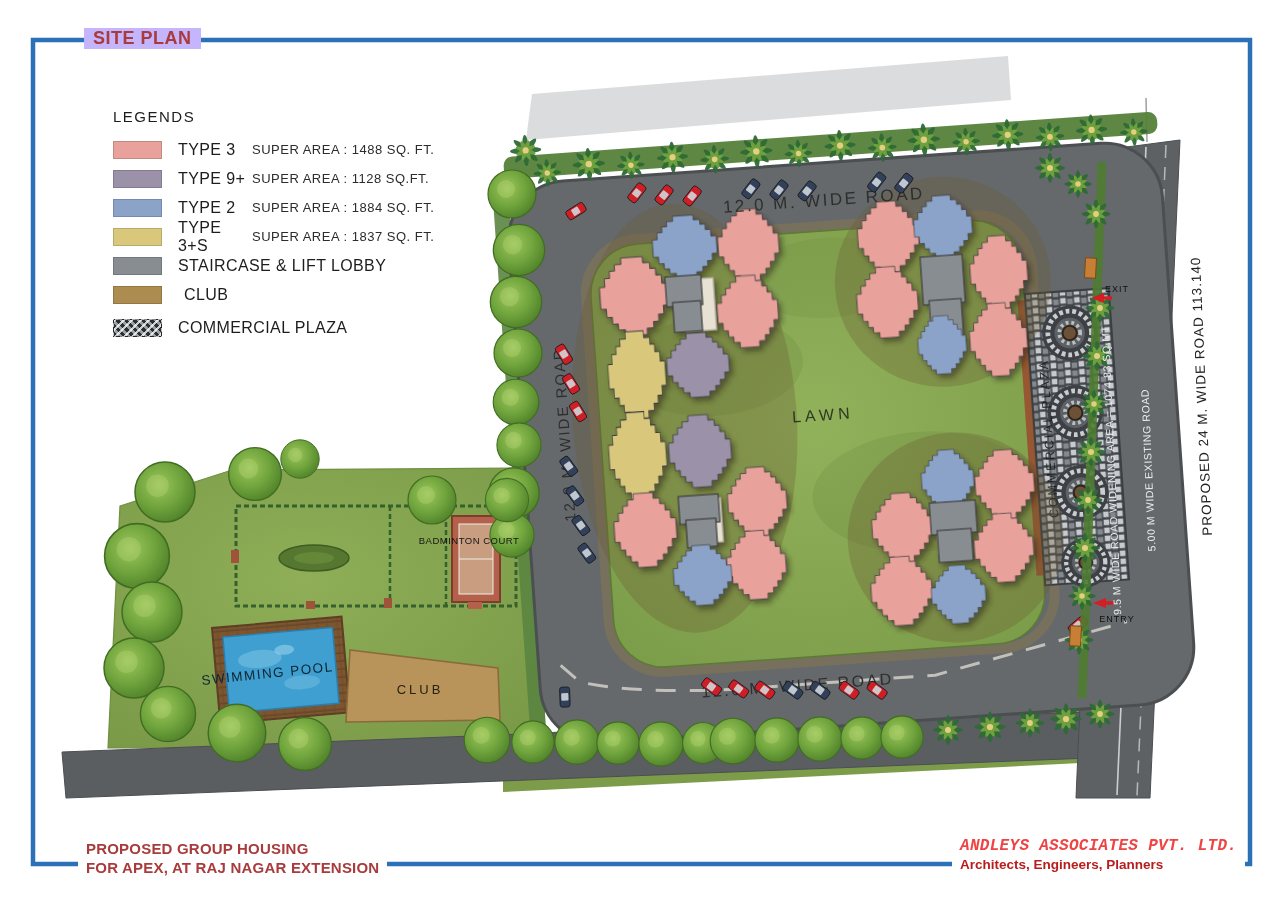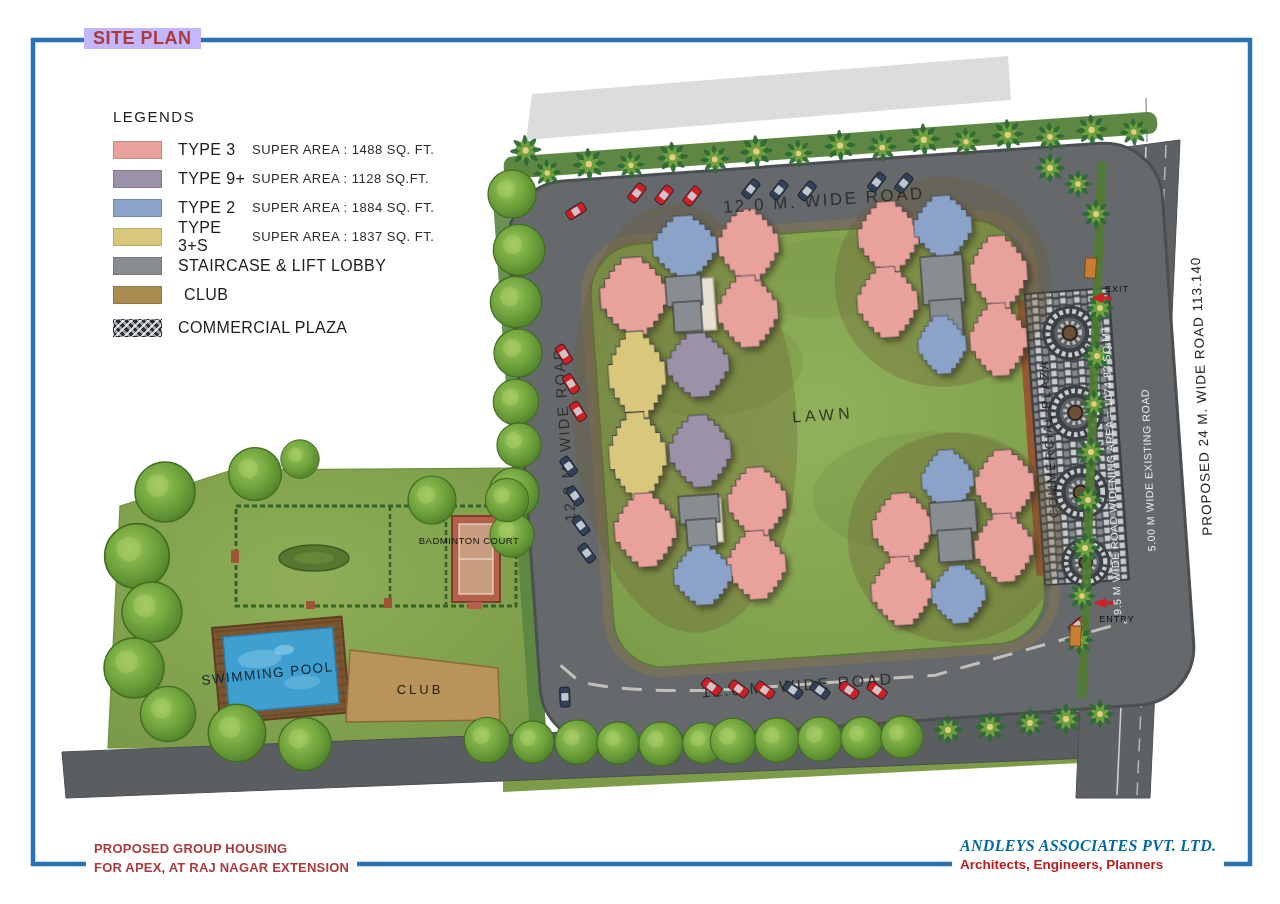--- a/index.html
+++ b/index.html
@@ -13,25 +13,25 @@
        font-size:18px;font-weight:bold;color:#a93b3c;letter-spacing:.5px;}
   .legend{position:absolute;left:113px;top:108px;}
   .legend h3{margin:0 0 10px 0;font-size:15px;font-weight:normal;color:#1d1d1d;letter-spacing:1.5px;}
   .lrow{display:flex;align-items:center;height:29px;}
   .sw{width:47px;height:16px;margin-right:16px;flex:0 0 auto;border:1px solid rgba(0,0,0,.15);}
   .sw-hatch{background-image:
       repeating-linear-gradient(135deg, rgba(255,255,255,.75) 0 2px, transparent 2px 6px),
       repeating-linear-gradient(45deg,#2b2e31 0 3px,#9aa0a4 3px 6px);}
   .llab{width:74px;font-size:16px;color:#1d1d1d;letter-spacing:.4px;flex:0 0 auto;}
   .larea{font-size:13px;color:#2c2c2c;letter-spacing:.5px;}
-  .foot-left{position:absolute;left:86px;top:839px;background:#fff;padding:0 8px;
-       font-size:13px;font-weight:bold;color:#a93b3c;line-height:19px;letter-spacing:.2px;}
+  .foot-left{position:absolute;left:78px;top:839px;background:#fff;padding:0 8px;
+       font-size:15px;font-weight:bold;color:#a93b3c;line-height:19px;letter-spacing:.2px;}
   .foot-right{position:absolute;left:952px;top:836px;background:#fff;padding:0 8px;text-align:left;}
-  .firm{font-family:Liberation Serif, serif;font-style:italic;font-weight:bold;
-       font-size:16px;color:#0369a1;letter-spacing:.3px;line-height:20px;}
+  .firm{font-family:Liberation Mono, monospace;font-style:italic;font-weight:bold;
+       font-size:16px;color:#ef4444;letter-spacing:.3px;line-height:20px;}
   .tagline{font-size:13.5px;font-weight:bold;color:#b91c1c;line-height:17px;}
 
   
   .rd{fill:#2e2e2e;font-size:17px;letter-spacing:2.5px;}
   .rd2{fill:#2e2e2e;font-size:15px;letter-spacing:2px;}
   .lawnT{fill:#2f3a22;font-size:16px;letter-spacing:4px;}
   .smallT{fill:#151515;font-size:9.5px;letter-spacing:.5px;}
   .whiteT{fill:#e9ebed;font-size:10.5px;letter-spacing:.6px;}
   .blackT{fill:#222;font-size:13.5px;letter-spacing:1px;}
   .plazaT{fill:#16181a;font-size:12.5px;letter-spacing:2px;opacity:.85;}

